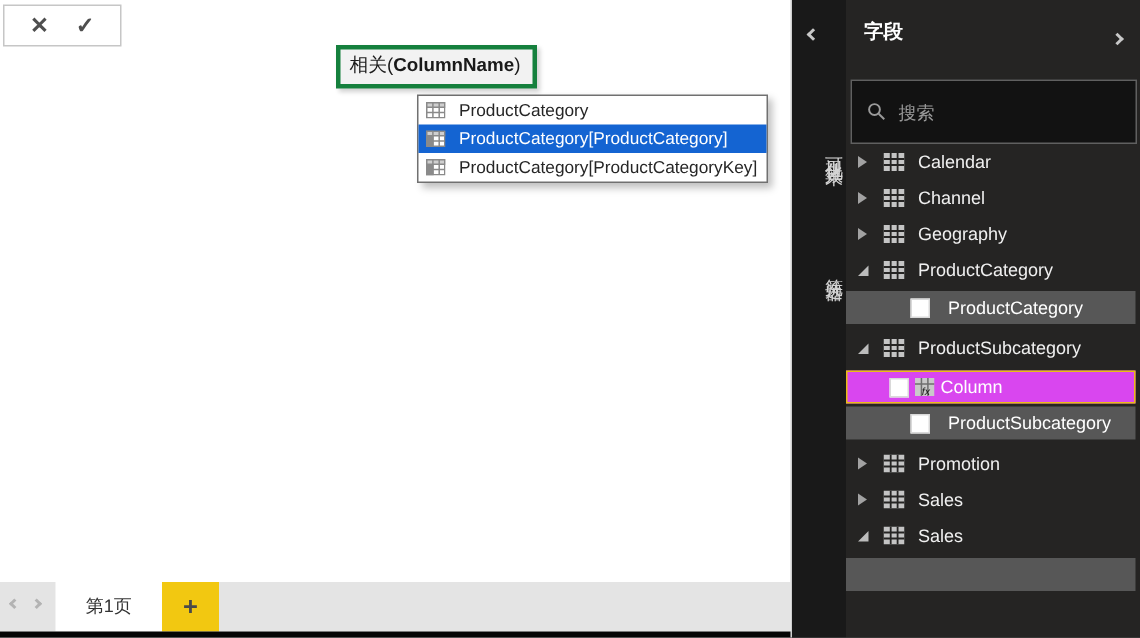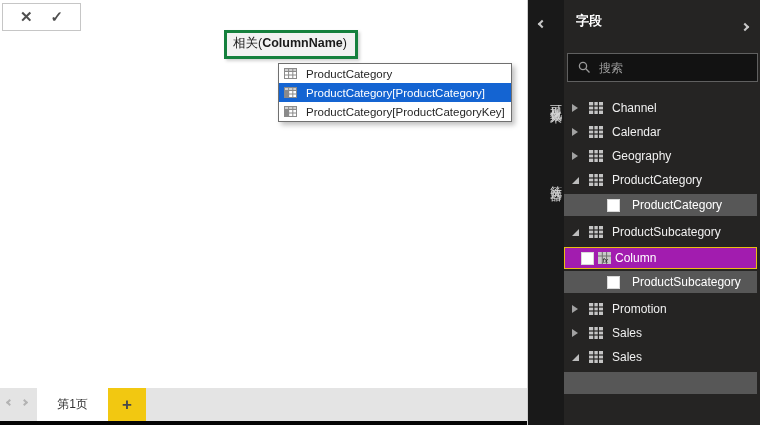--- a/index.html
+++ b/index.html
@@ -72,21 +72,21 @@
           cursor:pointer; text-align:center; }
   .vtab.t1 { top:52px; height:96px; }
   .vtab.t2 { top:146px; height:66px; }
 
   
   .panel { position:absolute; left:564px; top:0; width:196px; height:425px; background:#252423; }
   .panel-header { position:absolute; left:0; top:0; width:100%; height:40px; }
   .panel-title { position:absolute; left:12px; top:12px; font-size:13px; font-weight:bold; color:#fff; }
   .panel-expand { position:absolute; right:12px; top:16px; }
   .panel-expand .chev { border-color:#c8c8c8; }
-  .searchbox { position:absolute; left:3px; top:53px; width:191px; height:29px;
+  .searchbox { position:absolute; left:3px; top:53px; width:191px; height:43px;
                background:#121212; border:1px solid #606060; display:flex; align-items:center; }
   .searchbox svg { margin-left:10px; flex:0 0 auto; }
   .searchbox input { background:transparent; border:none; outline:none; color:#d0d0d0;
                      font-size:12px; margin-left:8px; width:140px;
                      font-family:"Liberation Sans", sans-serif; }
   .searchbox input::placeholder { color:#9a9a9a; opacity:1; }
 
   .tree { position:absolute; left:0; top:96px; width:196px; }
   .t-parent { height:24px; display:flex; align-items:center; padding-left:8px; cursor:pointer; }
   .t-tri { width:12px; display:flex; justify-content:flex-start; }
@@ -94,21 +94,21 @@
            border-bottom:4px solid transparent; border-left:6px solid #a2a2a2; }
   .tri-e { width:0; height:0; border-left:7px solid transparent; border-bottom:7px solid #bcbcbc; }
   .t-parent svg { margin-left:5px; flex:0 0 auto; }
   .t-plabel { margin-left:9px; font-size:12px; color:#f0f0f0; white-space:nowrap; }
 
   .t-child { height:22px; margin:2px 3px 0 0; background:#575757; display:flex;
              align-items:center; padding-left:43px; cursor:pointer; }
   .t-child .cb { flex:0 0 auto; }
   .cb { width:13px; height:13px; background:#fff; border:1px solid #d9d9d9; }
   .t-clabel { margin-left:12px; font-size:12px; color:#fff; white-space:nowrap; }
-  .t-child.focused { padding-left:16px; background:#a21caf;
+  .t-child.focused { padding-left:28px; background:#d946ef;
                      border:1px solid #e9be14; margin-right:3px; }
   .t-child.focused svg { margin-left:4px; flex:0 0 auto; }
   .t-child.focused .t-clabel { margin-left:4px; }
   .gap4 { margin-top:4px; } .gap3 { margin-top:3px; }
   .t-stub { height:22px; margin:3px 3px 0 0; background:#575757; }
 </style>
 </head>
 <body>
 
 <div id="app">
@@ -203,37 +203,37 @@
           </span>
         <svg width="14" height="12" viewBox="0 0 14 12">
           <rect width="14" height="12" fill="#c4c4c4"></rect>
           <g stroke="#252423" stroke-width="1.2">
               <line x1="4.8" y1="0" x2="4.8" y2="12"></line>
               <line x1="9.4" y1="0" x2="9.4" y2="12"></line>
               <line x1="0" y1="4" x2="14" y2="4"></line>
               <line x1="0" y1="8" x2="14" y2="8"></line>
             </g>
         </svg>
+        <span class="t-plabel">Calendar</span>
+      </div>
+
+      <div class="t-parent">
+        <span class="t-tri">
+            <span class="tri-c"></span>
+          </span>
+        <svg width="14" height="12" viewBox="0 0 14 12">
+          <rect width="14" height="12" fill="#c4c4c4"></rect>
+          <g stroke="#252423" stroke-width="1.2">
+              <line x1="4.8" y1="0" x2="4.8" y2="12"></line>
+              <line x1="9.4" y1="0" x2="9.4" y2="12"></line>
+              <line x1="0" y1="4" x2="14" y2="4"></line>
+              <line x1="0" y1="8" x2="14" y2="8"></line>
+            </g>
+        </svg>
         <span class="t-plabel">Channel</span>
-      </div>
-
-      <div class="t-parent">
-        <span class="t-tri">
-            <span class="tri-c"></span>
-          </span>
-        <svg width="14" height="12" viewBox="0 0 14 12">
-          <rect width="14" height="12" fill="#c4c4c4"></rect>
-          <g stroke="#252423" stroke-width="1.2">
-              <line x1="4.8" y1="0" x2="4.8" y2="12"></line>
-              <line x1="9.4" y1="0" x2="9.4" y2="12"></line>
-              <line x1="0" y1="4" x2="14" y2="4"></line>
-              <line x1="0" y1="8" x2="14" y2="8"></line>
-            </g>
-        </svg>
-        <span class="t-plabel">Calendar</span>
       </div>
 
       <div class="t-parent">
         <span class="t-tri">
             <span class="tri-c"></span>
           </span>
         <svg width="14" height="12" viewBox="0 0 14 12">
           <rect width="14" height="12" fill="#c4c4c4"></rect>
           <g stroke="#252423" stroke-width="1.2">
               <line x1="4.8" y1="0" x2="4.8" y2="12"></line>

